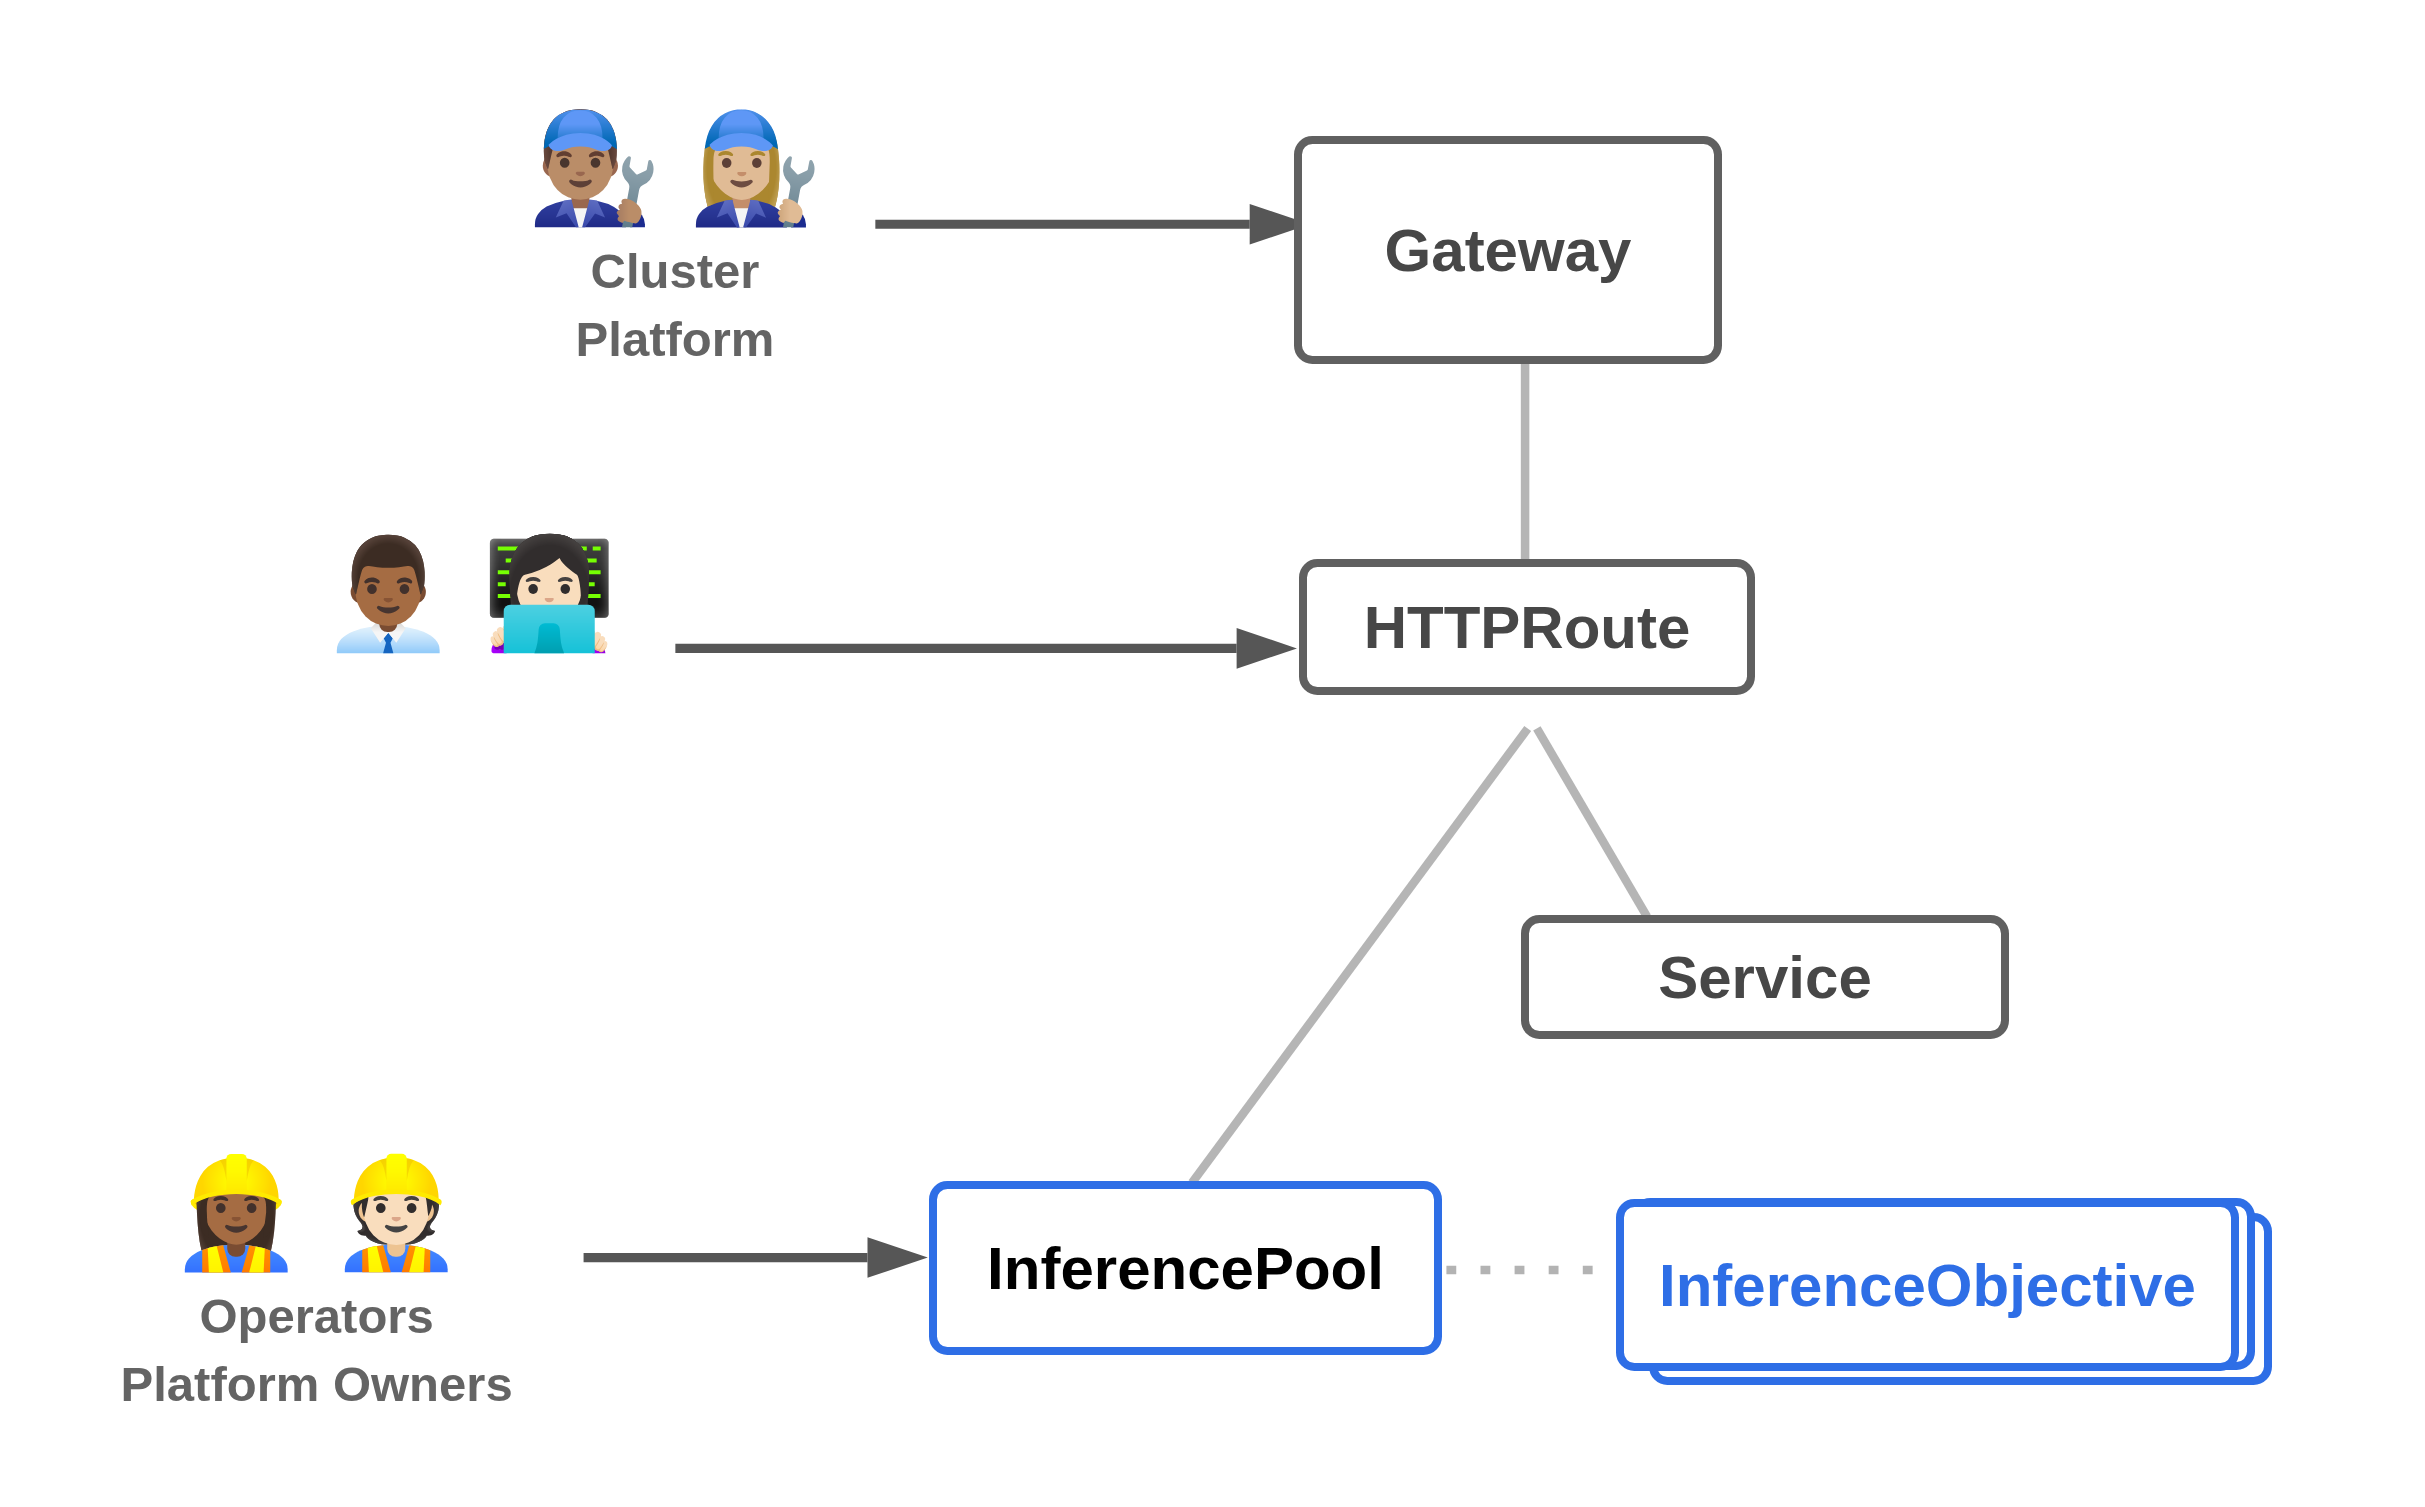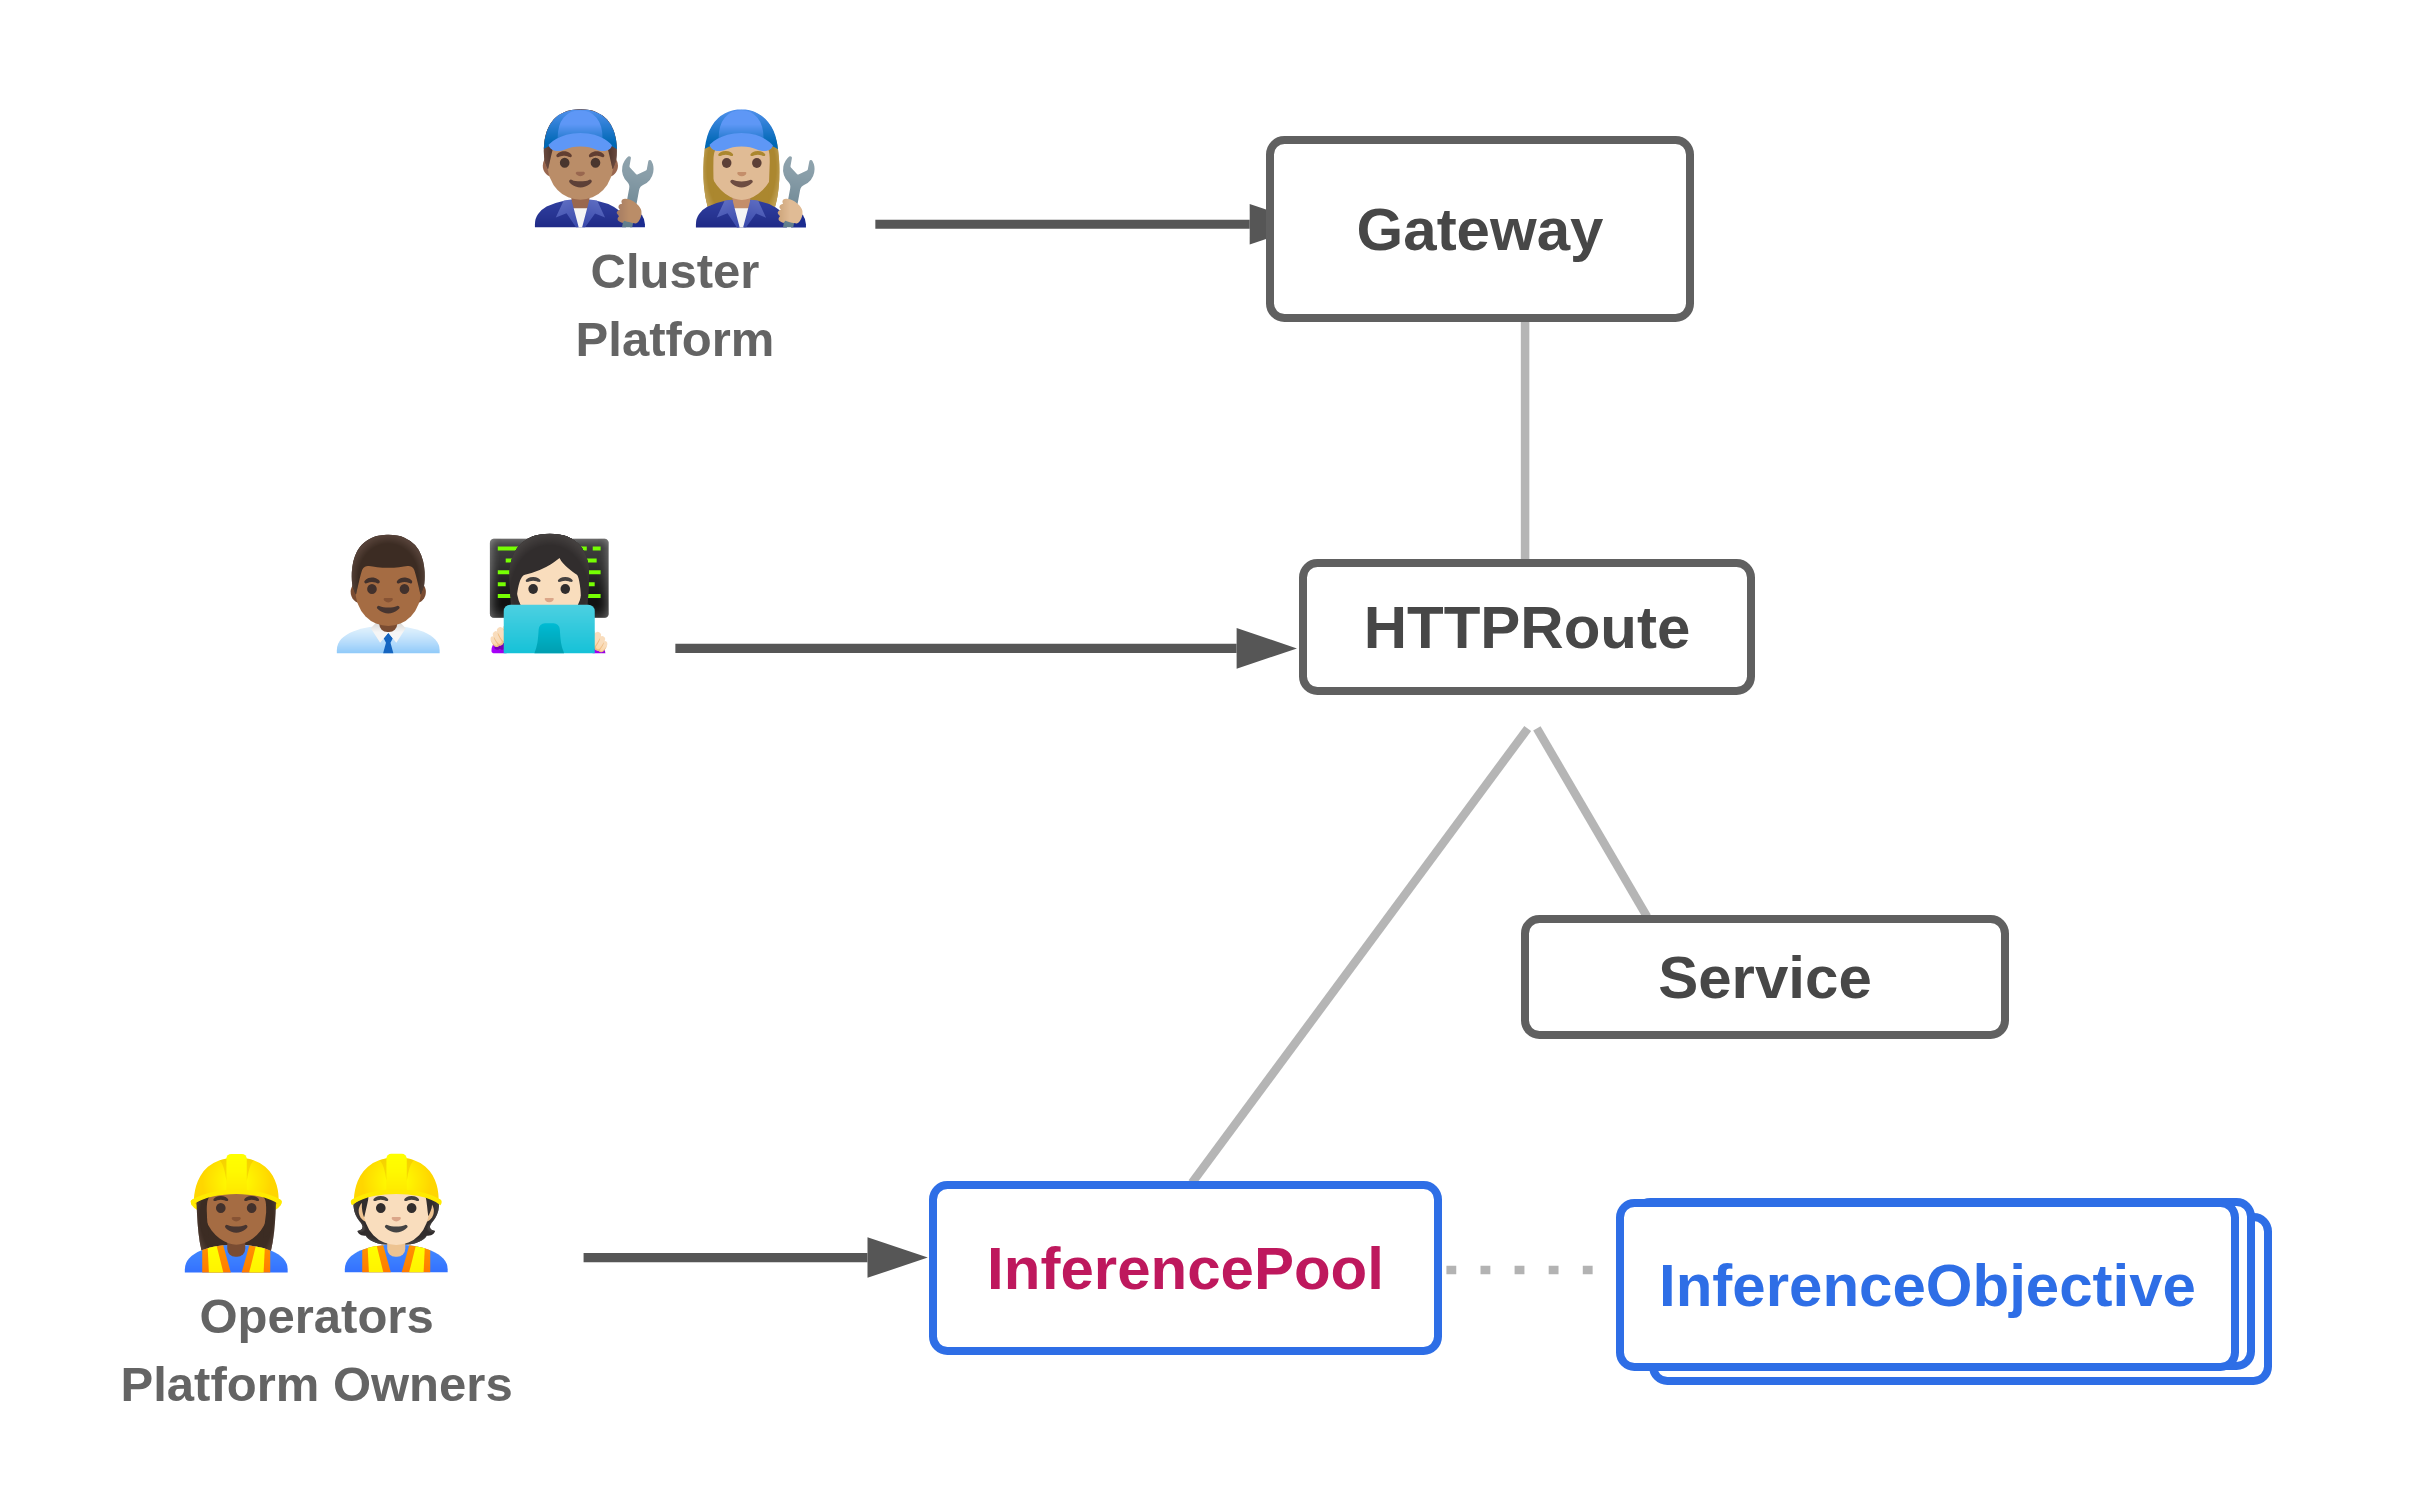--- a/index.html
+++ b/index.html
@@ -9,21 +9,21 @@
 
   
   svg.edges{position:absolute;left:0;top:0;z-index:1;}
 
   
   .node{position:absolute;z-index:2;background:#ffffff;border:8.5px solid #606060;
         border-radius:18.4px;display:flex;align-items:center;justify-content:center;
         box-sizing:border-box;}
   .node-label{font-size:60px;font-weight:700;color:#474747;letter-spacing:0px;white-space:nowrap;}
   .node.blue{border-color:#2e6ee6;}
-  .node.blue .node-label{color:#be185d;}
+  .node.blue .node-label{color:#000000;}
 
   
   .stack{position:absolute;z-index:2;}
   .stack .card{position:absolute;background:#ffffff;border:8.5px solid #2e6ee6;
                border-radius:18.4px;box-sizing:border-box;}
   .stack .card.front{display:flex;align-items:center;justify-content:center;}
 
   
   .actor{position:absolute;width:590px;text-align:center;z-index:2;}
   .actor .emoji-row{font-size:108px;line-height:131px;white-space:nowrap;
@@ -79,21 +79,21 @@
   <div class="actor" style="left:21.6px;top:1147px">
     <div class="emoji-row">
       <span class="emoji first">👷🏾‍♀️</span><span class="emoji">👷🏻</span>
     </div>
     <div class="actor-label">
       <div>Operators</div>
       <div>Platform Owners</div>
     </div>
   </div>
 
-  <div class="node" style="left:1266px;top:136px;width:428px;height:186px">
+  <div class="node" style="left:1294px;top:136px;width:428px;height:228px">
     <span class="node-label">Gateway</span>
   </div>
 
   <div class="node" style="left:1299px;top:559px;width:456px;height:136px">
     <span class="node-label">HTTPRoute</span>
   </div>
 
   <div class="node" style="left:1521px;top:915px;width:488px;height:124px">
     <span class="node-label">Service</span>
   </div>

